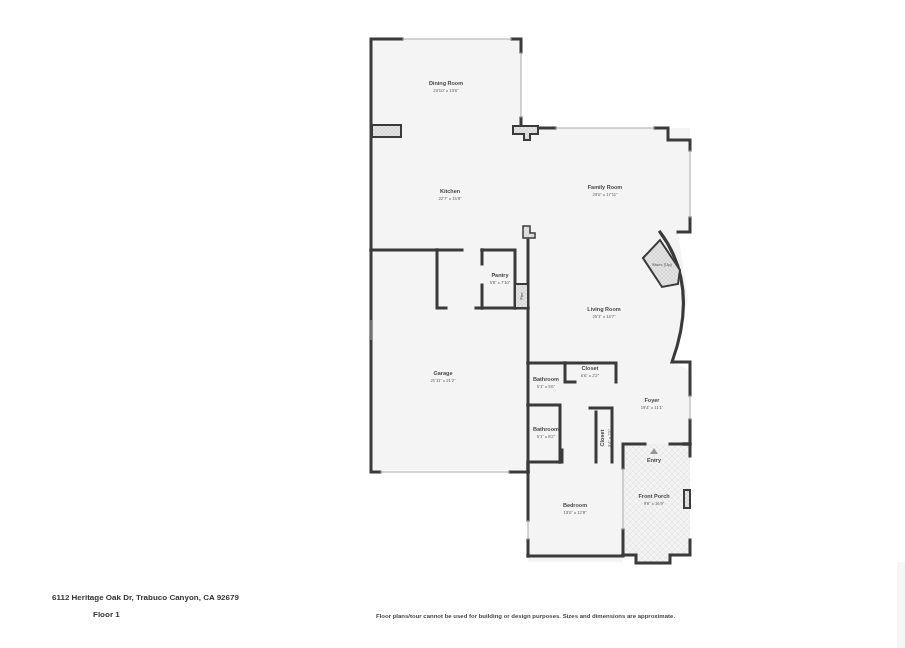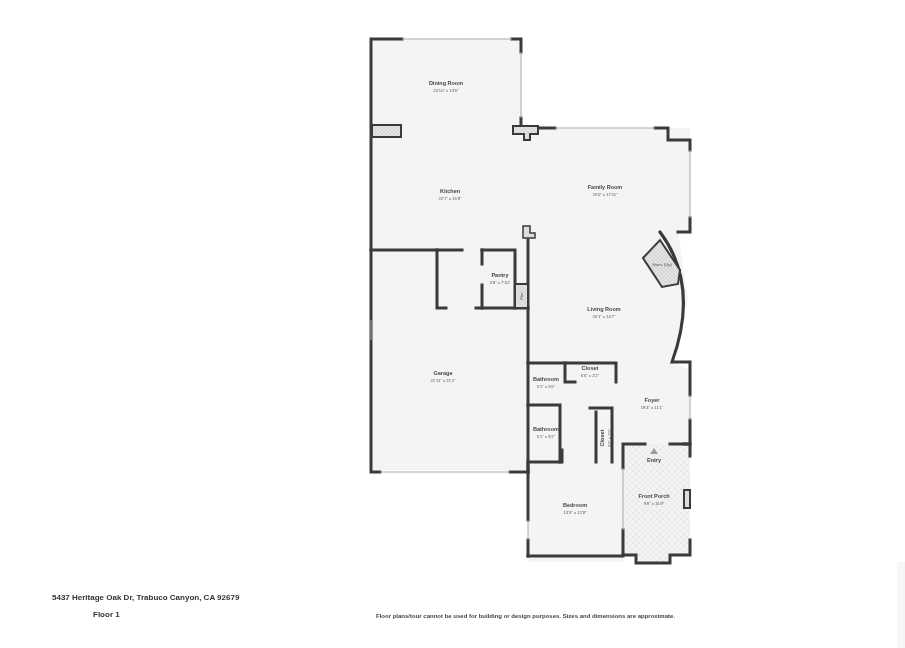--- a/index.html
+++ b/index.html
@@ -132,16 +132,16 @@
     <text class="room-label" x="654" y="462">Entry</text>
 
     <text class="room-label" x="575" y="507">Bedroom</text>
     <text class="room-dim" x="575" y="514">13'0" x 12'8"</text>
 
     <text class="room-label" x="654" y="498">Front Porch</text>
     <text class="room-dim" x="654" y="505">9'8" x 16'9"</text>
   </g>
 </svg>
 
-<div class="address">5437 Heritage Oak Dr, Trabuco Canyon, CA 92679</div>
+<div class="address">6112 Heritage Oak Dr, Trabuco Canyon, CA 92679</div>
 <div class="floor">Floor 1</div>
 <div class="disclaimer">Floor plans/tour cannot be used for building or design purposes. Sizes and dimensions are approximate.</div>
 <div class="edge-bar"></div>
 
 </body></html>

